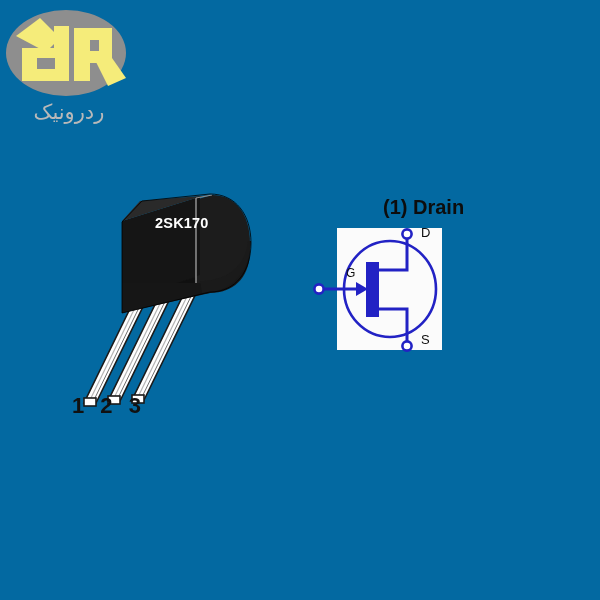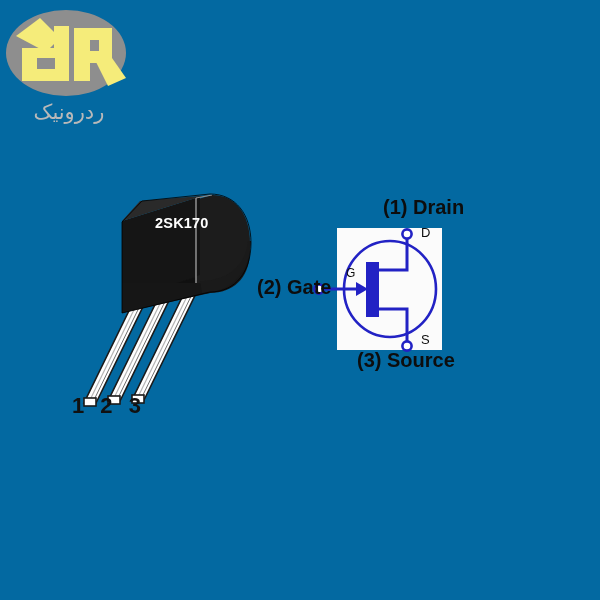--- a/index.html
+++ b/index.html
@@ -234,21 +234,19 @@
 
       <line x1="66" y1="99" x2="103" y2="99" stroke="#2222c4" stroke-width="3"></line>
       <polygon points="101,92 113,99 101,106" fill="#2222c4"></polygon>
 
       <circle cx="152" cy="44" r="4.6" fill="#ffffff" stroke="#2222c4" stroke-width="2.6"></circle>
       <circle cx="152" cy="156" r="4.6" fill="#ffffff" stroke="#2222c4" stroke-width="2.6"></circle>
       <circle cx="64" cy="99" r="4.6" fill="#ffffff" stroke="#2222c4" stroke-width="2.6"></circle>
     </svg>
 
     <div class="lbl lbl-drain">(1) Drain</div>
-    <div class="lbl lbl-gate">(2) Gate</div>
-    <div class="lbl lbl-source">(3) Source</div>
 
     <div class="lbl lbl-d">D</div>
     <div class="lbl lbl-g">G</div>
     <div class="lbl lbl-s">S</div>
   </div>
 
 </div>
 
 </body></html>

